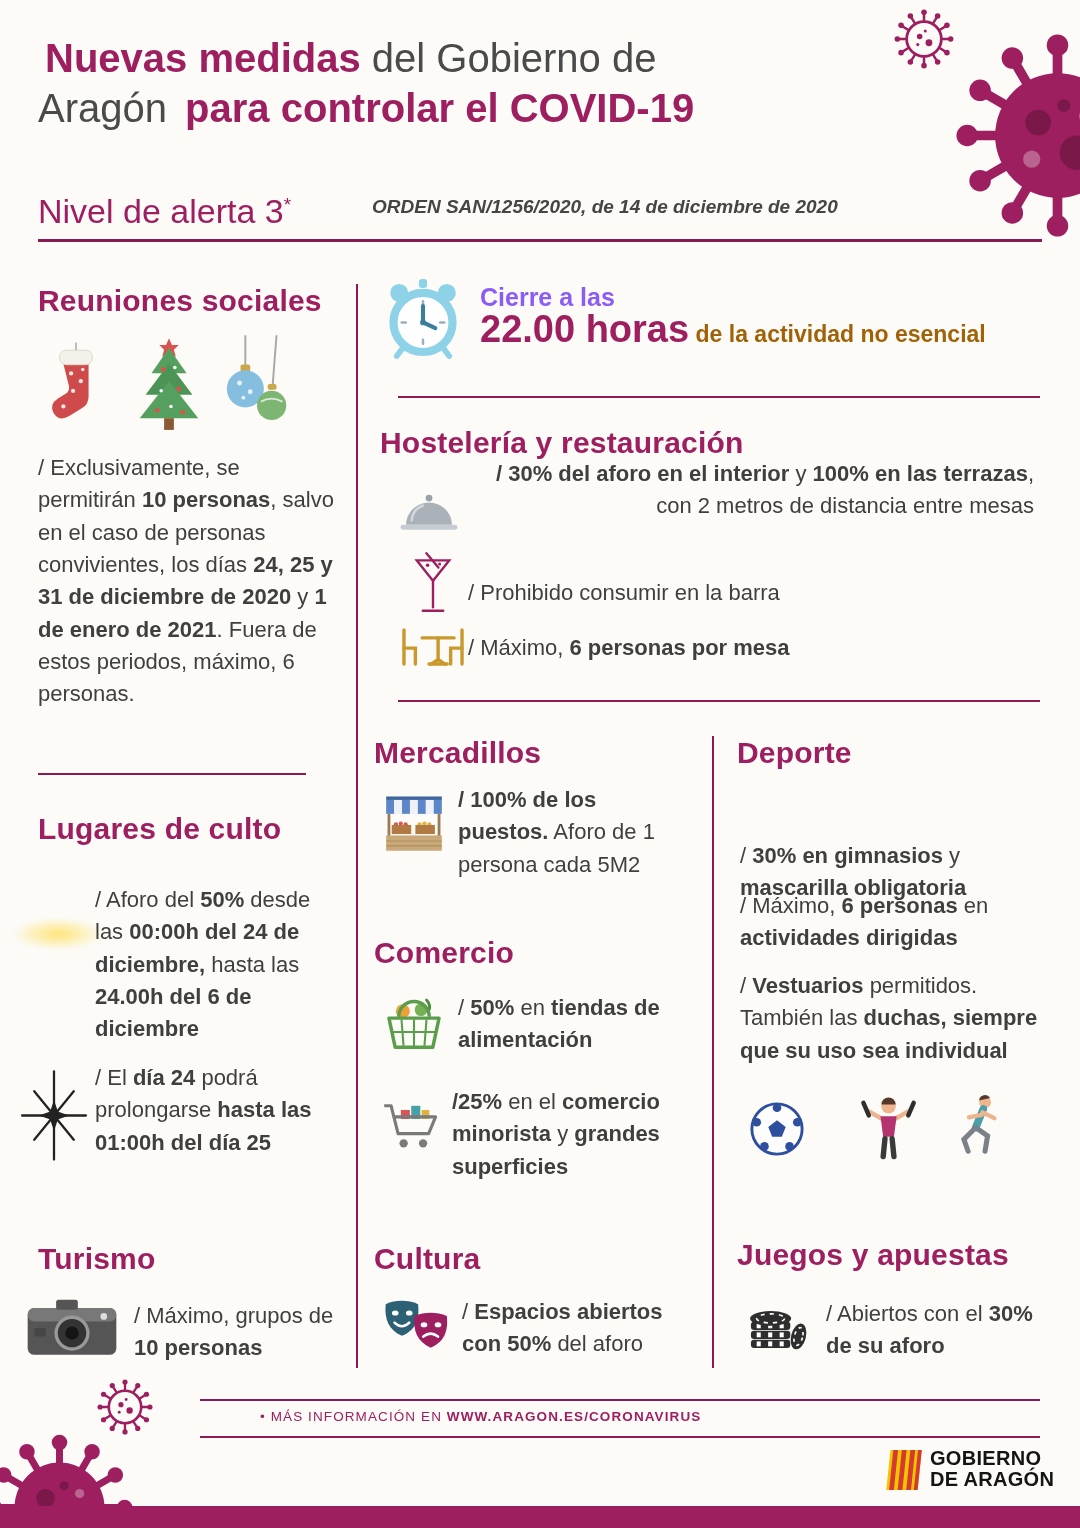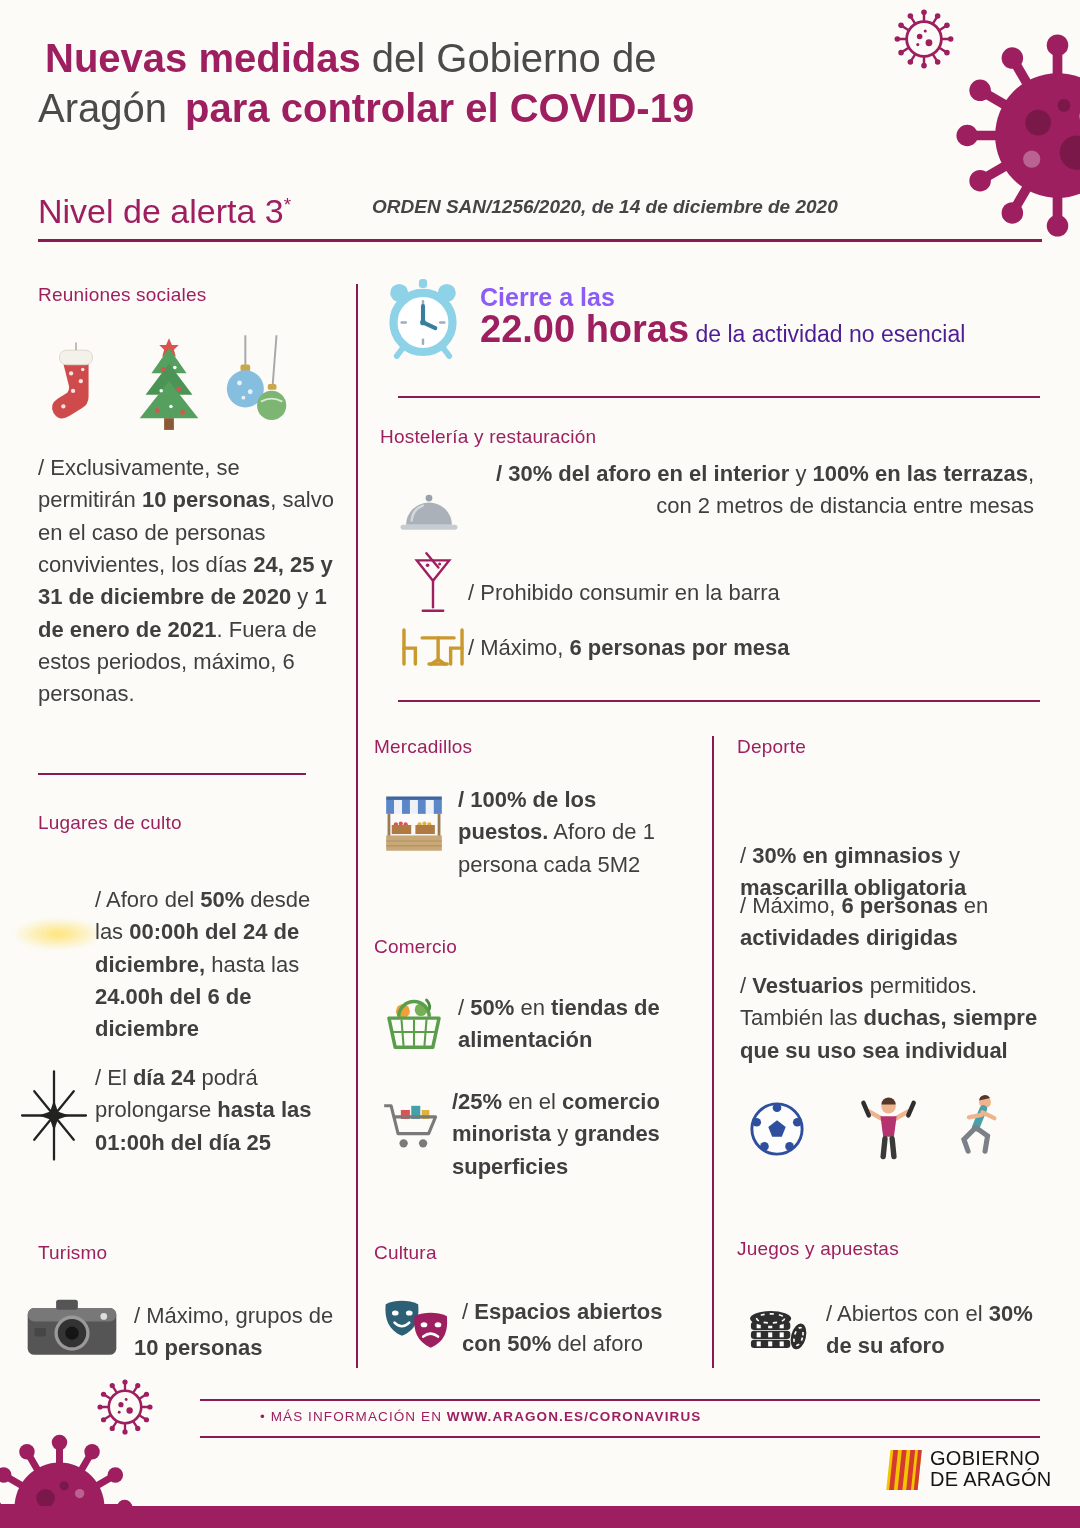--- a/index.html
+++ b/index.html
@@ -6,40 +6,40 @@
     --accent:#9d1f60;
     --rule:#8a1a52;
     --text:#3f3f3f;
   }
   *{margin:0;padding:0;box-sizing:border-box;}
   body{background:#e8e8e8;font-family:"Liberation Sans",sans-serif;}
   .poster{
     position:relative;width:1080px;height:1528px;margin:0 auto;
     background:#fcfbf7;overflow:hidden;
   }
-  .h2{position:absolute;font-size:19px;font-weight:400;color:var(--accent);letter-spacing:.2px;}
+  .h2{position:absolute;font-size:30px;font-weight:700;color:var(--accent);letter-spacing:.2px;}
   .body-text{position:absolute;font-size:22px;line-height:1.47;color:var(--text);}
   .b{font-weight:700;}
   .c-accent{color:var(--accent);}
   .rule{position:absolute;background:var(--rule);}
   .title{position:absolute;left:38px;top:34px;font-size:40px;line-height:1.24;color:#4a4a4a;font-weight:400;}
   .title .b{font-weight:800;margin-left:7px;}
   .alert{position:absolute;left:38px;top:168px;font-size:34px;color:var(--accent);font-weight:500;margin-top:24px;}
   .alert sup{font-size:19px;}
   .order{position:absolute;left:372px;top:196px;font-size:19px;font-style:italic;font-weight:600;color:#454545;}
   .cierre-l1{position:absolute;left:480px;top:283px;font-size:25px;font-weight:800;color:#8b5cf6;}
   .cierre-l2{position:absolute;left:480px;top:308px;white-space:nowrap;}
   .cierre-time{font-size:38px;font-weight:800;color:var(--accent);}
-  .cierre-rest{font-size:23px;font-weight:400;color:#4c1d95;}
+  .cierre-rest{font-size:23px;font-weight:700;color:#a16207;}
   .glow{position:absolute;left:12px;top:918px;width:92px;height:32px;
     background:radial-gradient(ellipse at center,rgba(255,226,110,.95),rgba(255,226,110,0) 70%);
     filter:blur(2px);}
   .footer-info{position:absolute;left:226px;top:1409px;font-size:13.5px;letter-spacing:1.1px;color:var(--accent);font-weight:400;margin-left:34px;}
   .footer-info .b{font-weight:800;}
-  .logo-text{position:absolute;left:930px;top:1448px;font-size:20px;line-height:21px;font-weight:400;color:#141414;letter-spacing:.3px;}
+  .logo-text{position:absolute;left:930px;top:1448px;font-size:20px;line-height:21px;font-weight:700;color:#141414;letter-spacing:.3px;}
   .bottombar{position:absolute;left:0;top:1506px;width:1080px;height:22px;background:var(--accent);}
   svg.icon{position:absolute;display:block;}
 </style>
 </head>
 <body>
 
 <svg width="0" height="0" style="position:absolute" aria-hidden="true">
   <defs>
     <symbol id="virus" viewBox="0 0 100 100">
       <g stroke="currentColor" stroke-width="4.5" stroke-linecap="round">

